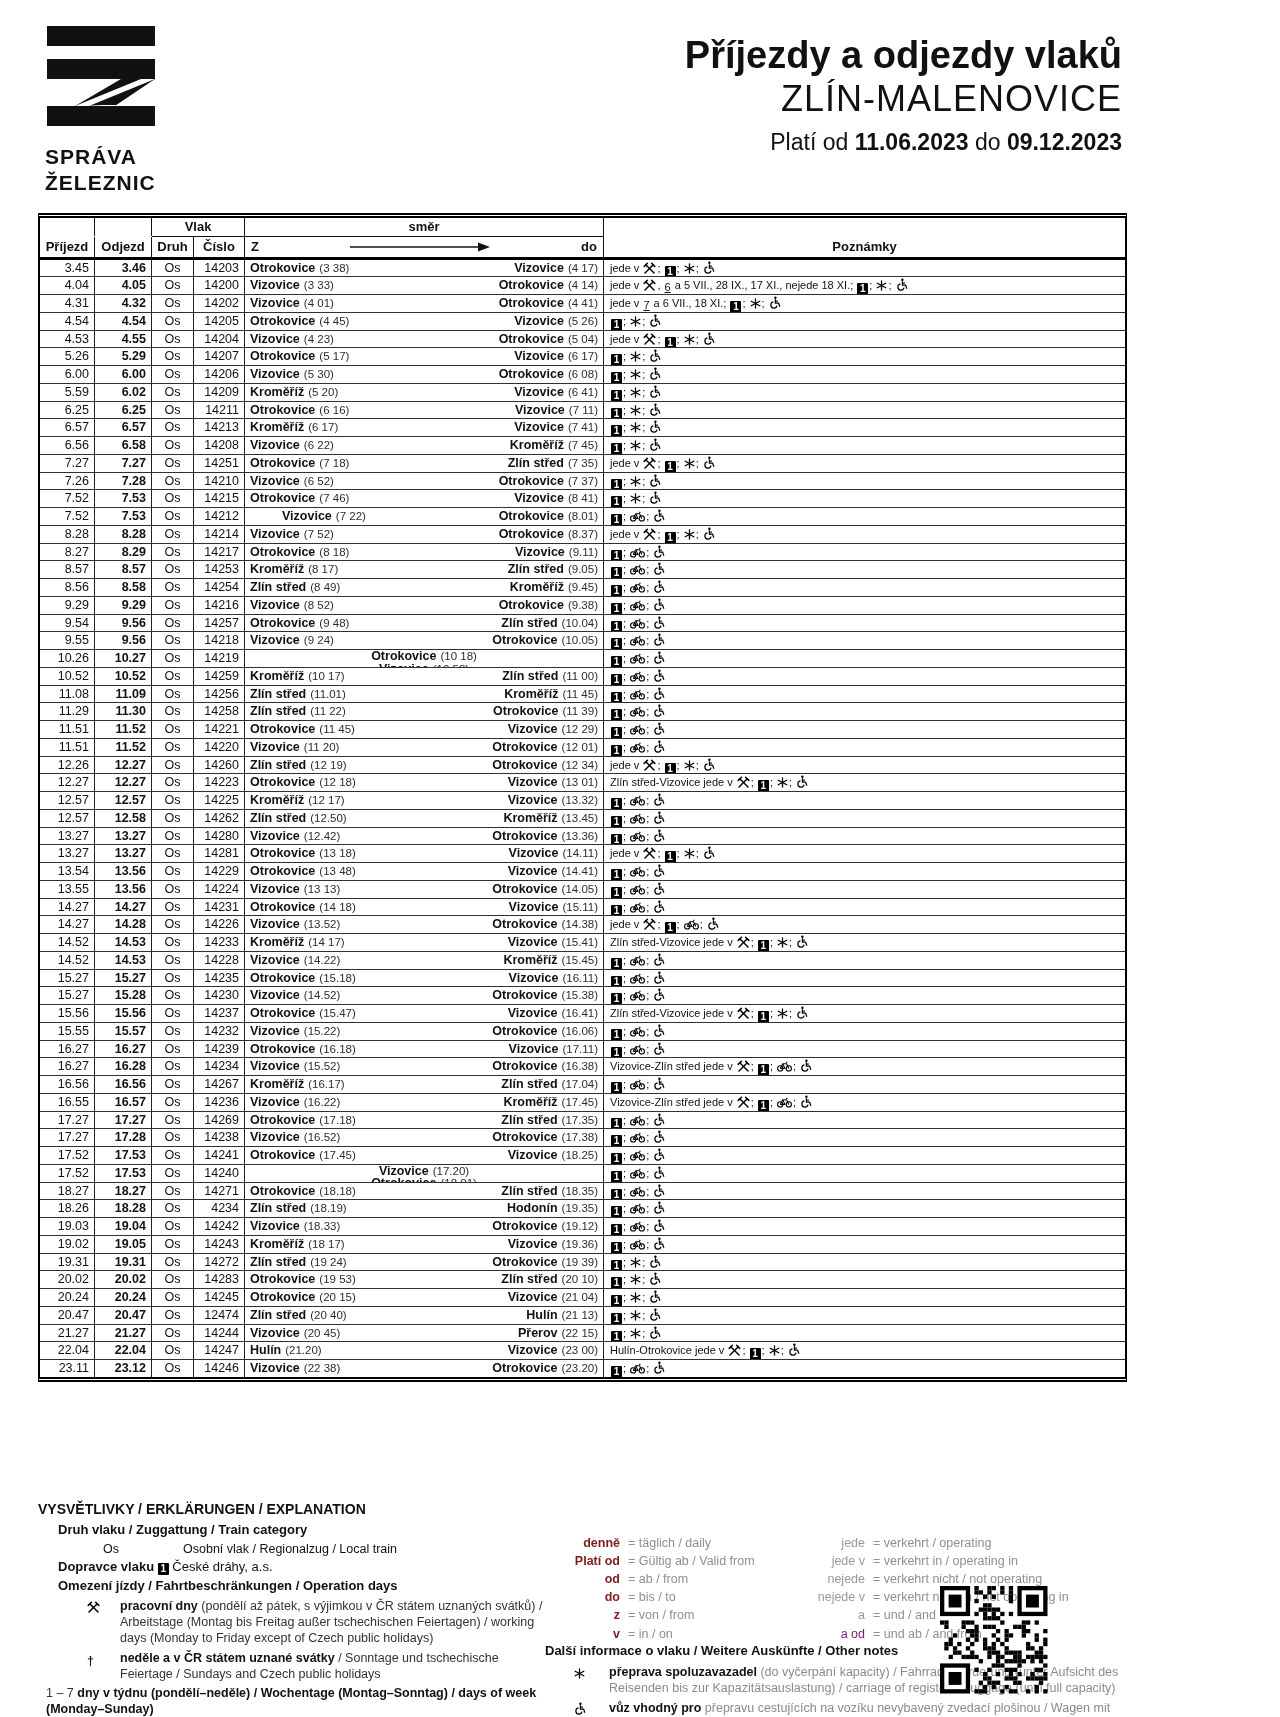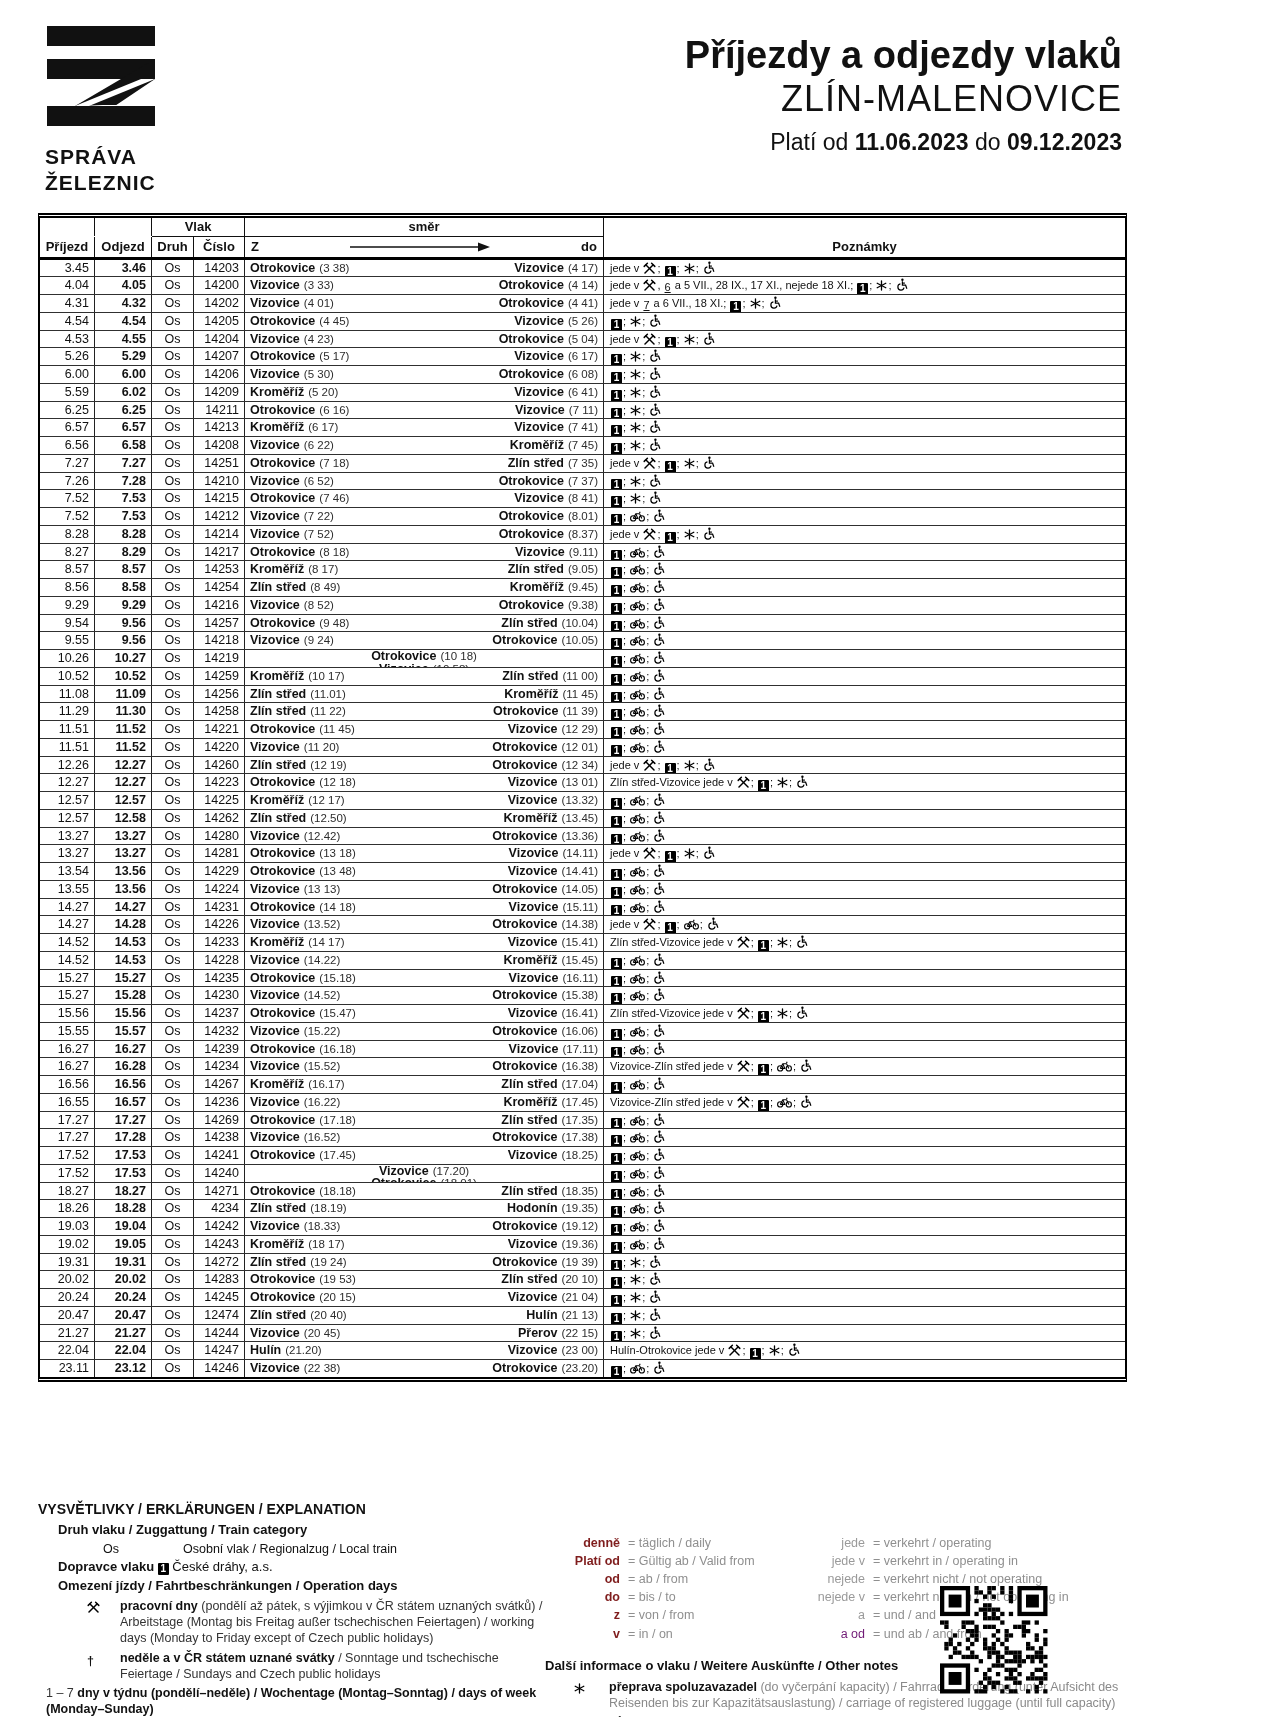--- a/index.html
+++ b/index.html
@@ -61,21 +61,21 @@
   .omicon{width:34px;flex:none;padding-top:1px;}
   .omtext{color:#333;}
   .omtext b{color:#111;}
   .om17{margin:3px 0 0 8px;color:#333;}
   .om17 b{color:#111;}
   .defs{display:grid;grid-template-columns:245px 1fr;margin-top:14px;}
   .defrow{display:flex;line-height:1.45;}
   .dl{width:75px;text-align:right;margin-right:8px;font-weight:bold;color:#7f1d1d;flex:none;}
   .dd{color:#8f8f8f;}
   .defs .dim .dl{color:#9a9a9a;font-weight:400;}
-  .lg-h2{font-weight:bold;font-size:13px;margin-top:15px;}
+  .lg-h2{font-weight:bold;font-size:13px;margin-top:0;}
   .dalrow{display:flex;margin:4px 0 4px 28px;}
   .dalicon{width:36px;flex:none;padding-top:1px;}
   .daltext{color:#8a8a8a;max-width:560px;}
   .daltext b{color:#111;margin-top:34px;}
 
   .qr{position:absolute;left:940px;top:1586px;}
 </style>
 </head>
 <body>
 
@@ -498,21 +498,21 @@
                   <path d="M6.4 5.1 H8.9"></path>
                   <path d="M8 9.6 A3.1 3.1 0 1 1 4.4 5.9"></path>
                 </g>
               </svg></span></div>
         </div>
         <div class="trow">
           <div class="c r">7.52</div>
           <div class="c r bold">7.53</div>
           <div class="c ctr">Os</div>
           <div class="c r">14212</div>
-          <div class="c z" style="justify-content: space-between;">
+          <div class="c z" style="justify-content: space-between; margin-left: 32px;">
             <span><b>Vizovice</b><span class="tm">(7 22)</span></span>
             <span><b>Otrokovice</b><span class="tm">(8.01)</span></span>
           </div>
           <div class="c note"><span class="sym"><span class="cdbox">1</span></span>; <span class="sym"><svg width="15" height="11" viewBox="0 0 15 11">
                 <g stroke="#000" stroke-width="1.1" fill="none">
                   <circle cx="3.2" cy="7.4" r="2.6"></circle>
                   <circle cx="11.8" cy="7.4" r="2.6"></circle>
                   <path d="M3.2 7.4 L5.8 2.8 L9.6 2.8 L11.8 7.4 M5.8 2.8 L7.8 7.4 L3.2 7.4"></path>
                   <path d="M9.2 1.4 L10.4 1.4"></path>
                 </g>

